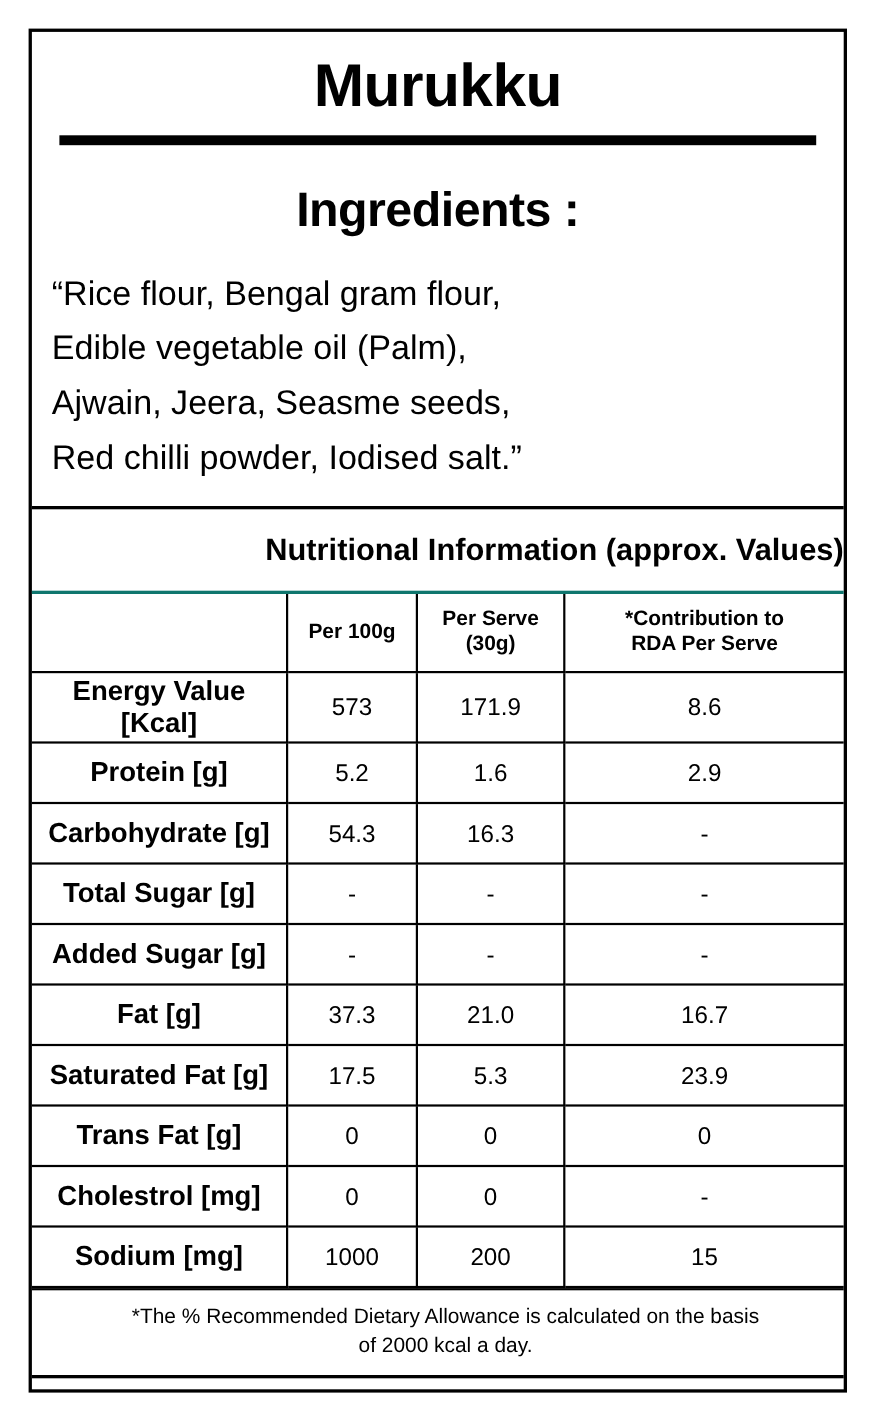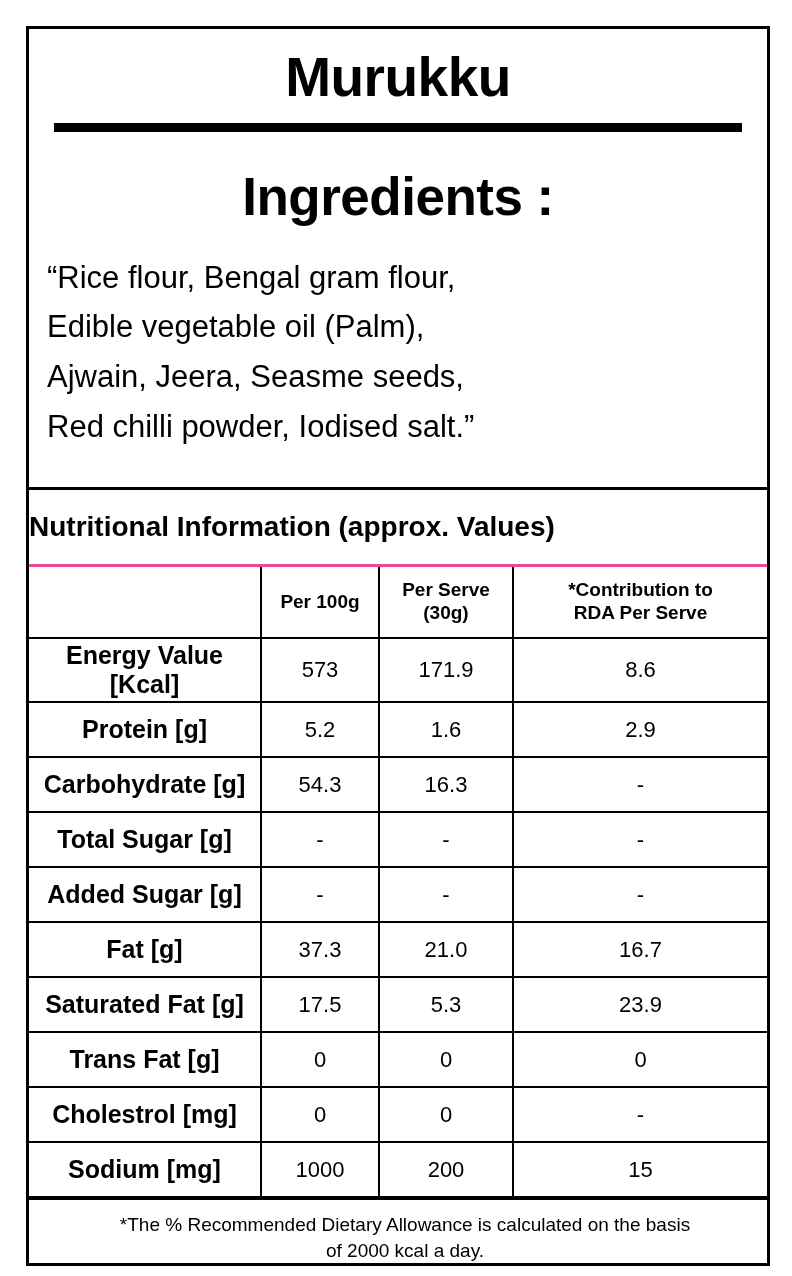--- a/index.html
+++ b/index.html
@@ -21,57 +21,57 @@
     width: 744px;
     height: 1240px;
     border: 3px solid #000000;
     box-sizing: border-box;
     display: flex;
     flex-direction: column;
   }
   
   .top-block {
     border-bottom: 3px solid #000;
-    padding: 14px 0 26px 0;
+    padding: 14px 0 10px 0;
   }
   .product-title {
     text-align: center;
     font-size: 55px;
     font-weight: bold;
     letter-spacing: -0.5px;
     line-height: 1.05;
     margin: 6px 0 0 0;
   }
   .title-rule {
     height: 9px;
     background: #000;
     margin: 16px auto 0 auto;
     width: 688px;
   }
   .ingredients-heading {
     text-align: center;
-    font-size: 53px;
+    font-size: 44px;
     font-weight: bold;
     margin: 34px 0 0 0;
     letter-spacing: -0.5px;
   }
   .ingredients-text {
     font-size: 31px;
     line-height: 1.6;
     margin: 26px 18px 10px 18px;
   }
   .ingredients-text div { white-space: nowrap; }
 
   
   .nutri-heading {
-    text-align: left;
+    text-align: right;
     font-size: 28px;
     font-weight: bold;
     padding: 21px 0 21px 0;
-    border-bottom: 3px solid #ec4899;
+    border-bottom: 3px solid #0f766e;
   }
   table.nutri {
     border-collapse: collapse;
     width: 100%;
     table-layout: fixed;
   }
   table.nutri th, table.nutri td {
     border: 2px solid #000;
     text-align: center;
     vertical-align: middle;

